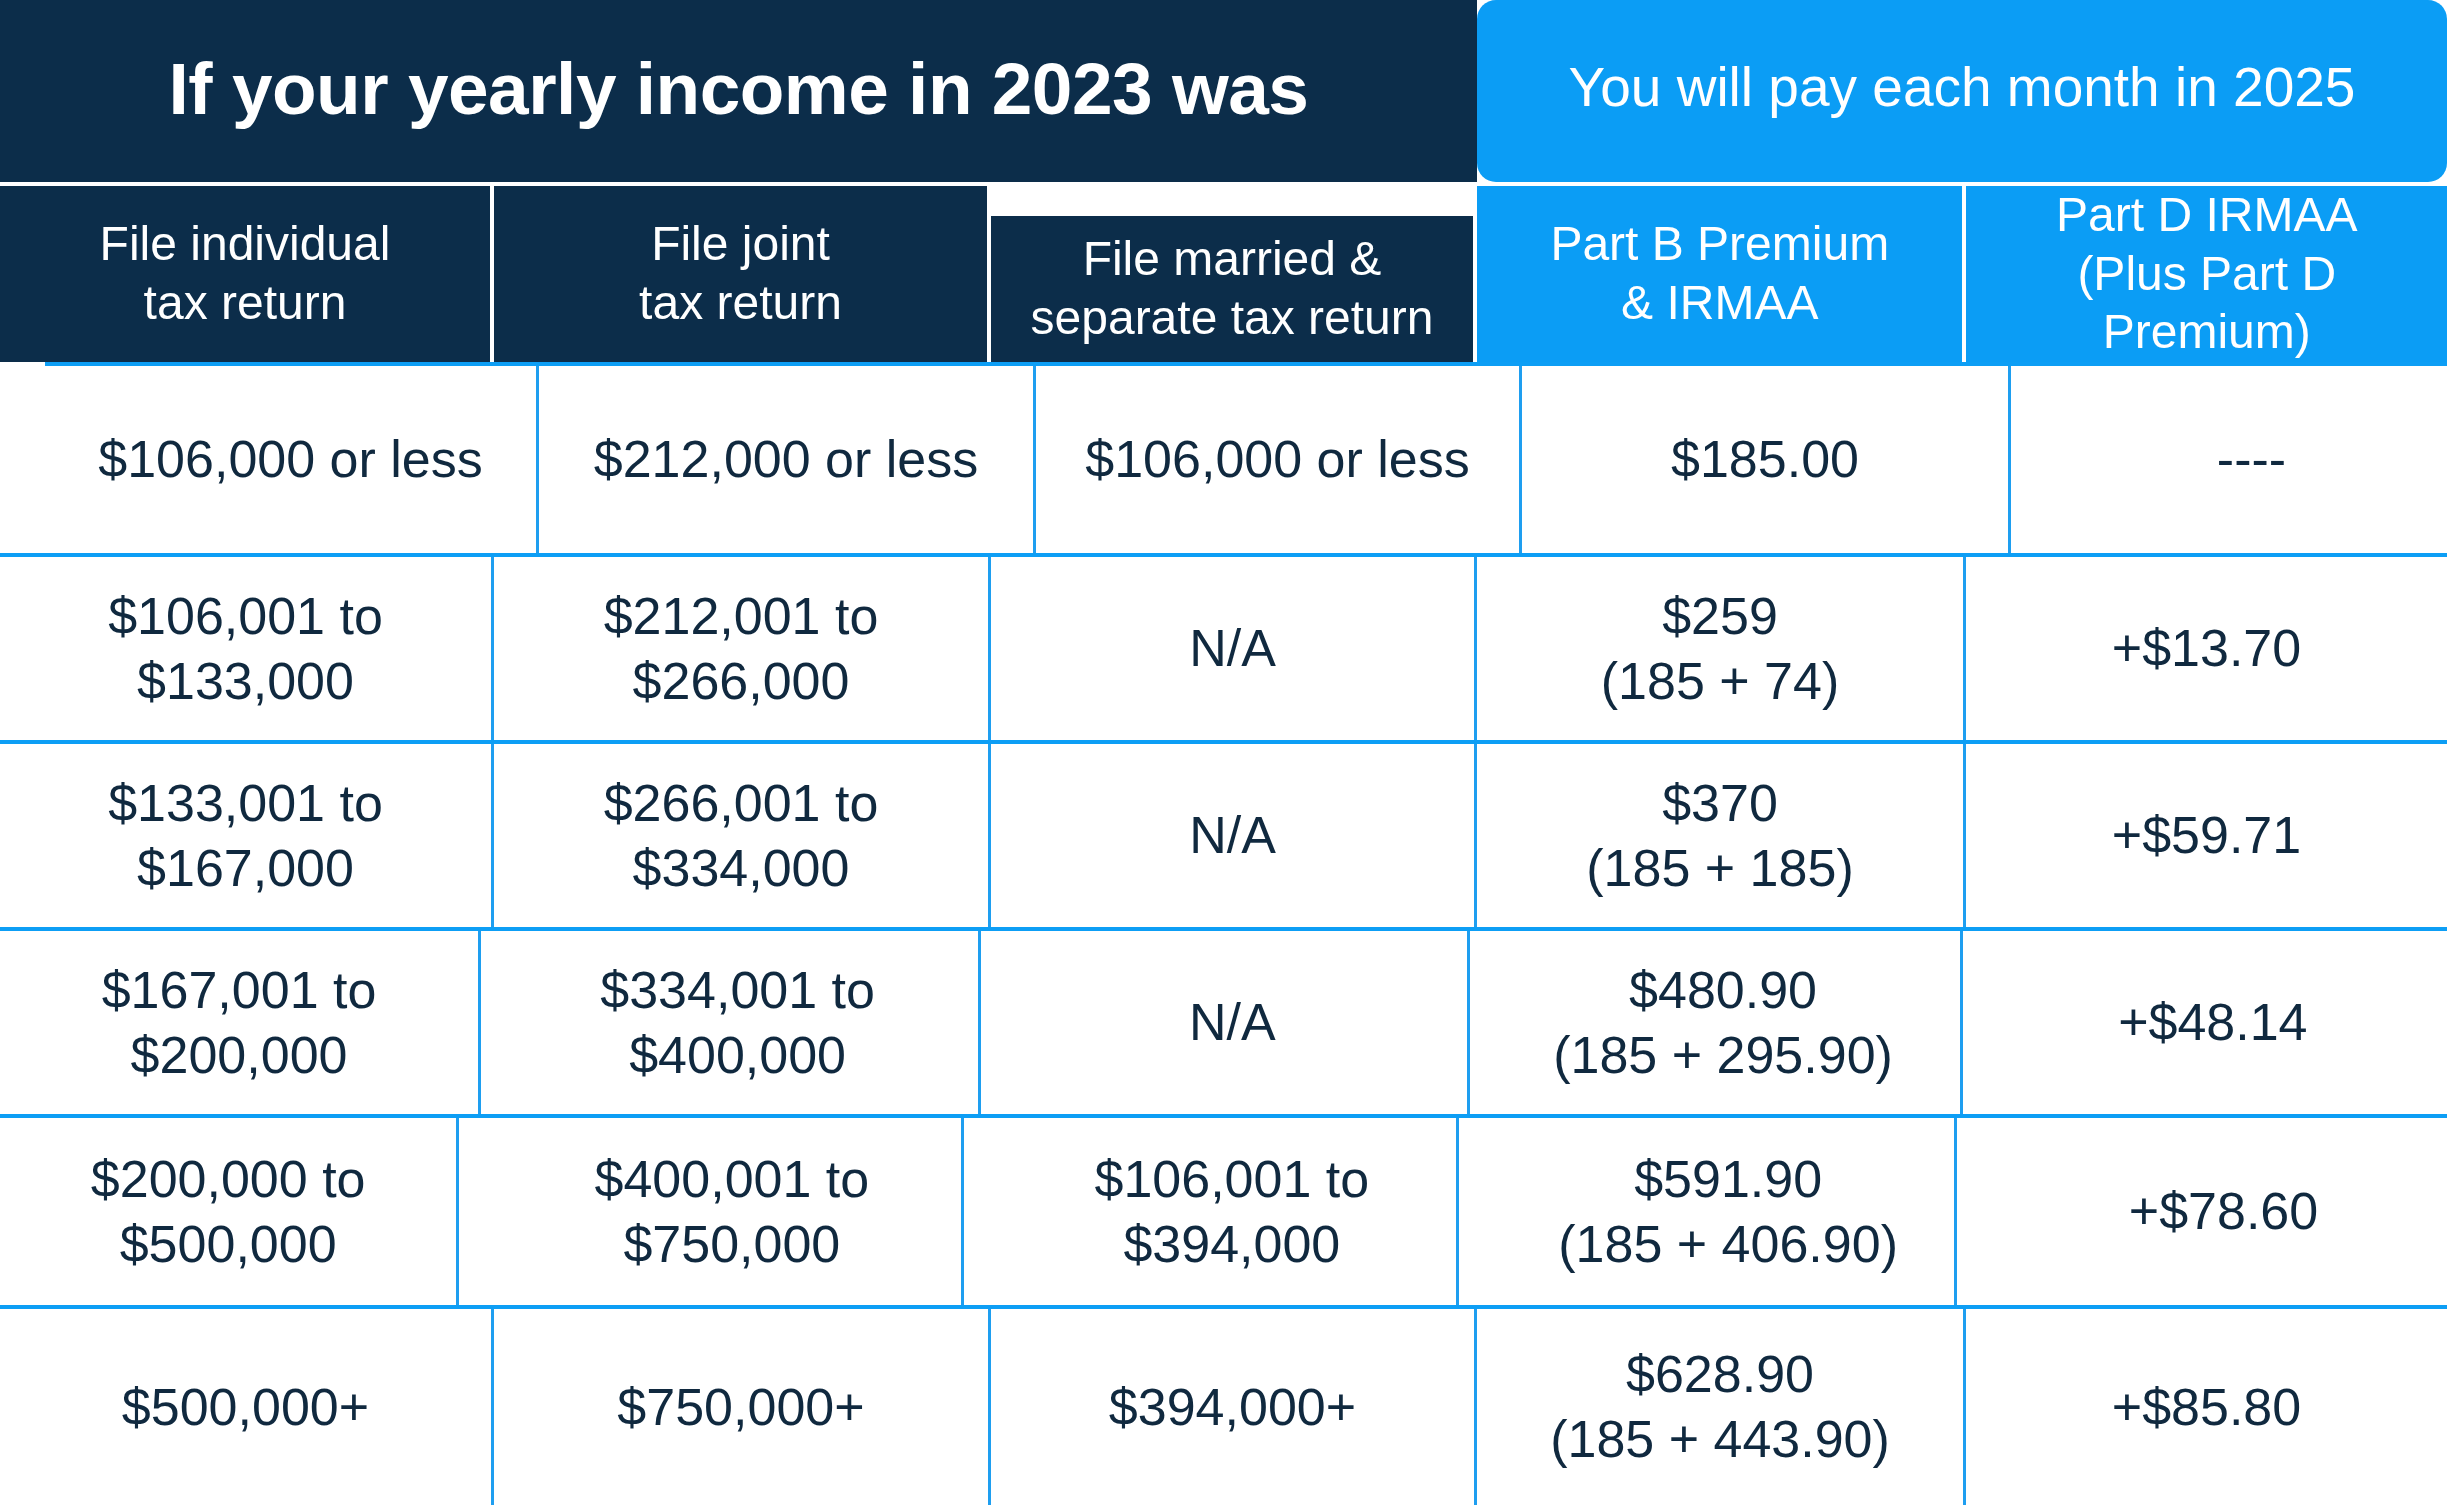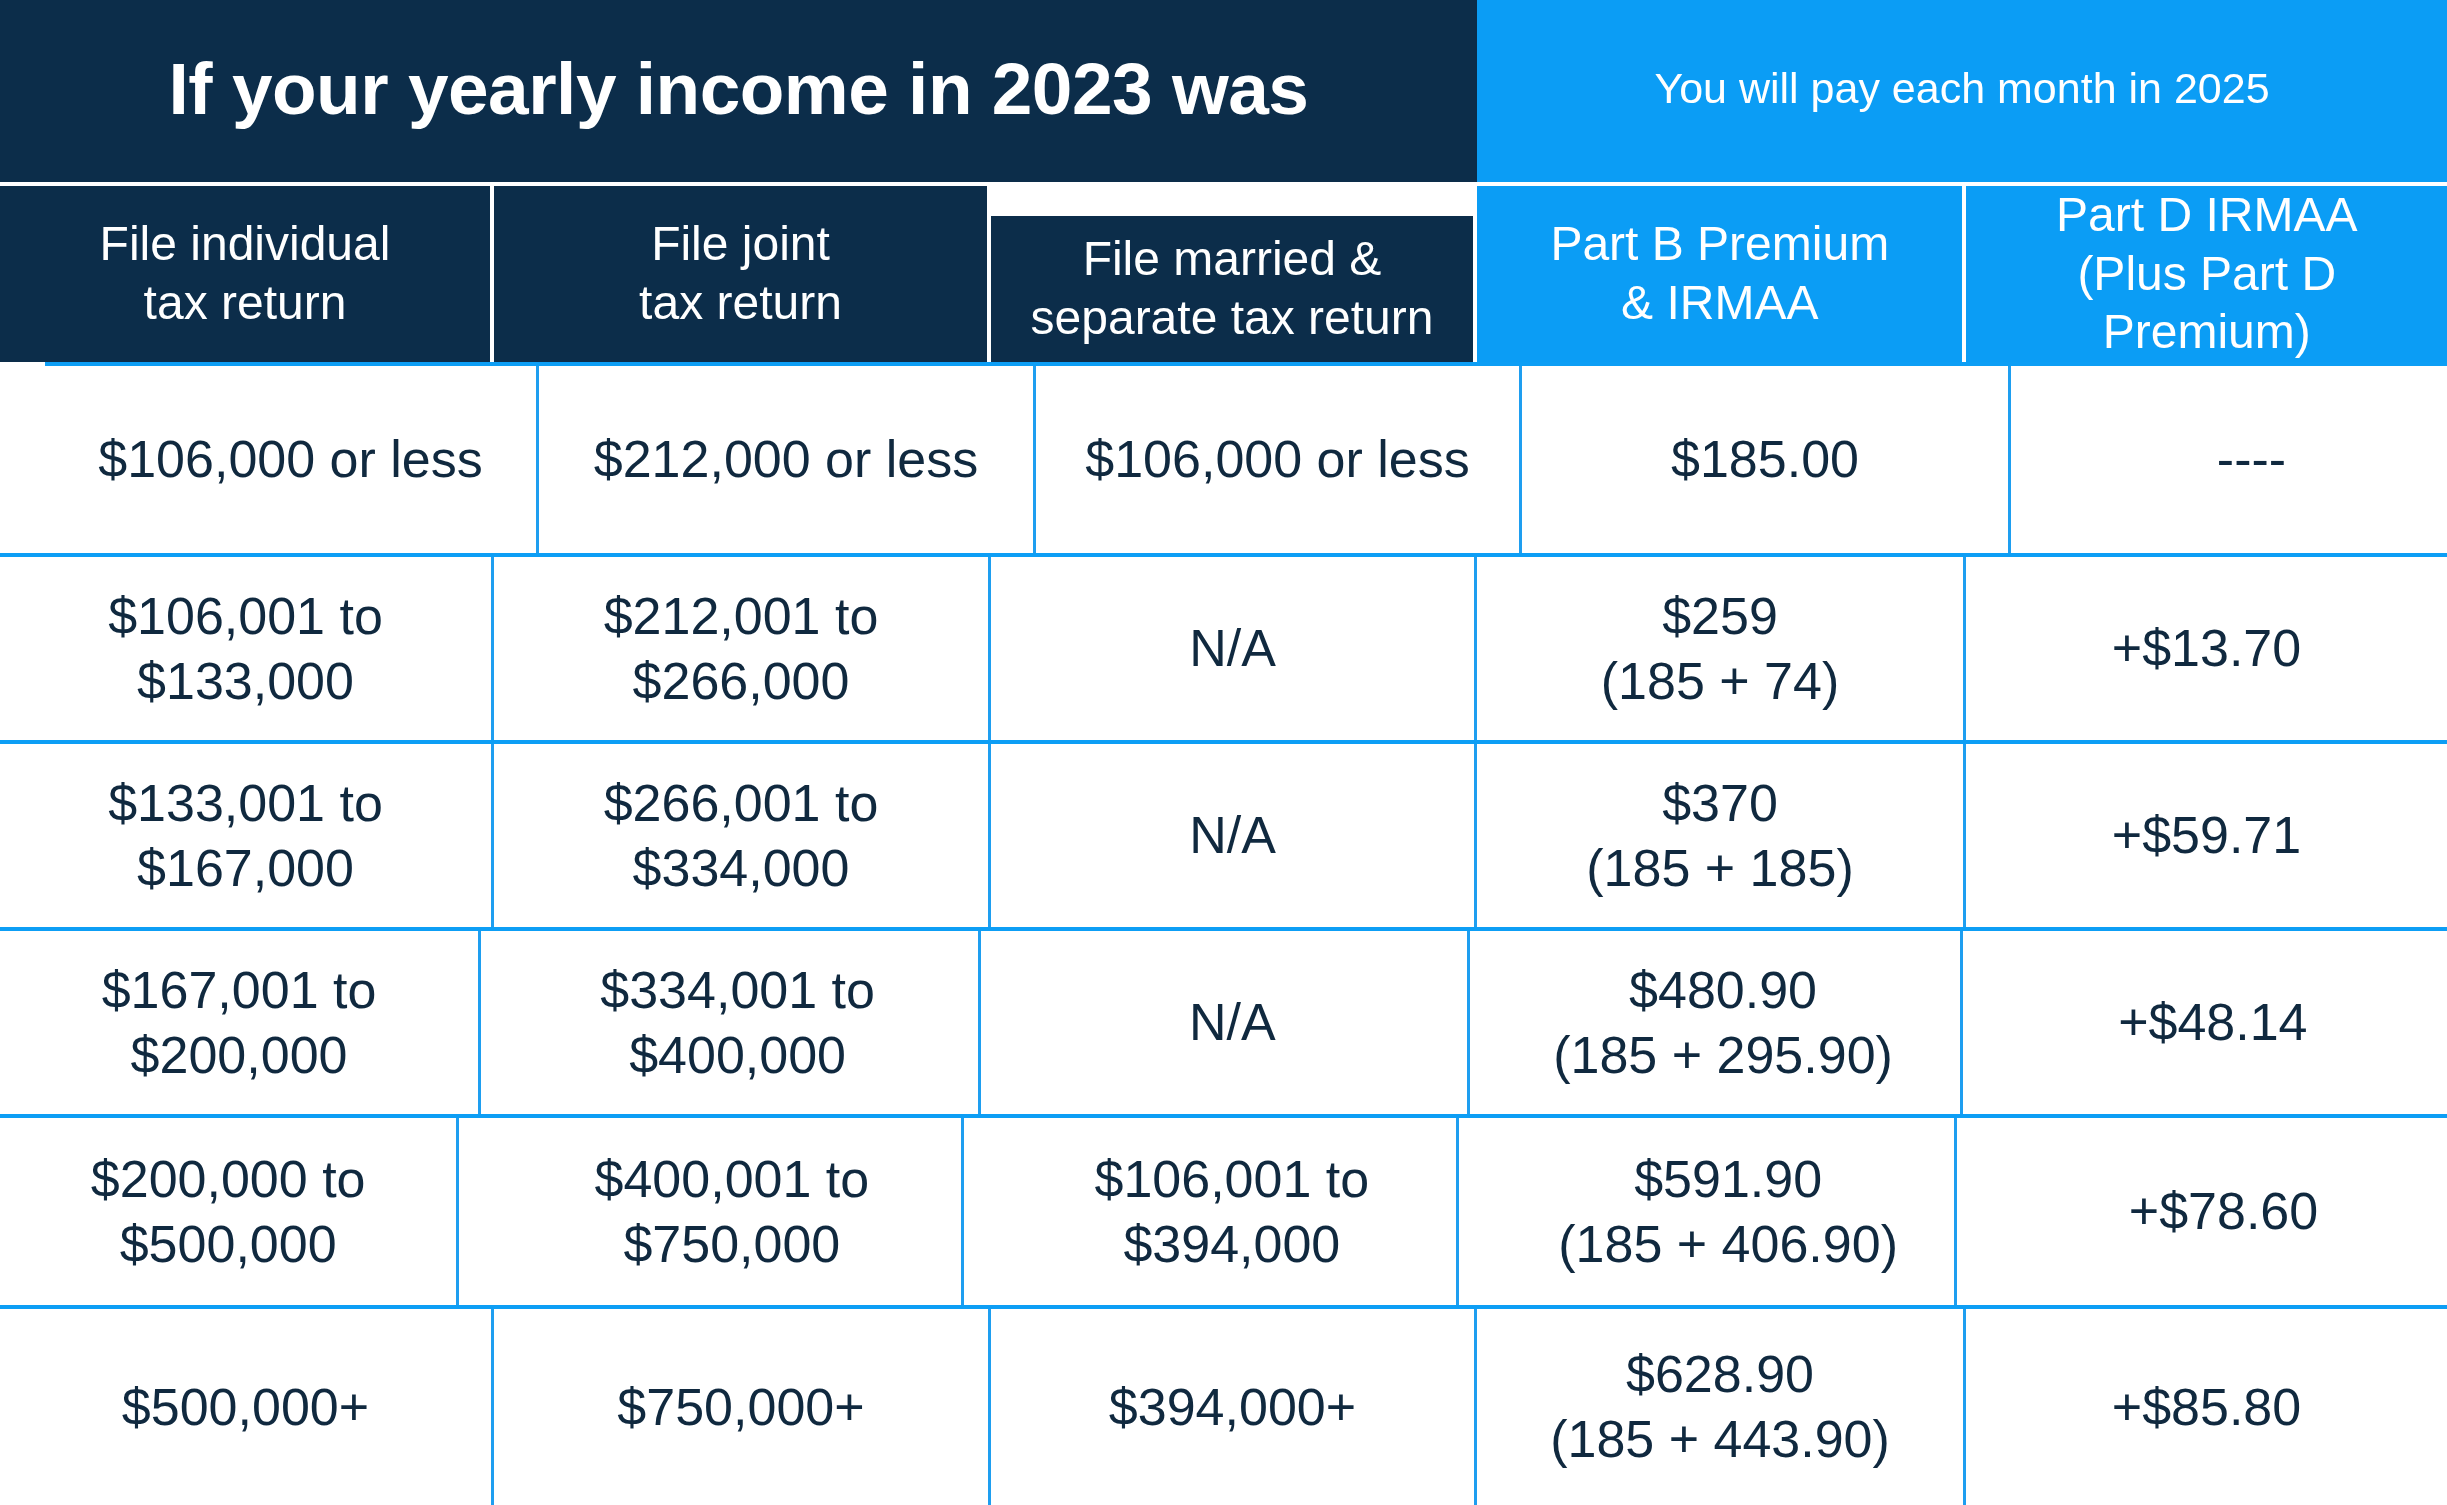--- a/index.html
+++ b/index.html
@@ -44,24 +44,25 @@
     width: 1477px;
     background: #0c2d4a;
     font-size: 73px;
     font-weight: bold;
     letter-spacing: -0.5px;
     padding-bottom: 5.7px;
   }
   .banner-right {
     width: 970px;
     background: #0b9dF5;
-    font-size: 43px;
+    font-size: 55px;
     font-weight: normal;
     line-height: 1.12;
     padding: 0 25px 5.7px 25px;
+    border-radius: 19px;
   }
 
   
   .colhead-row {
     display: flex;
     width: 100%;
     height: 180px;
     flex: 0 0 180px;
     border-top: 4.8px solid #ffffff;
     box-sizing: border-box;

